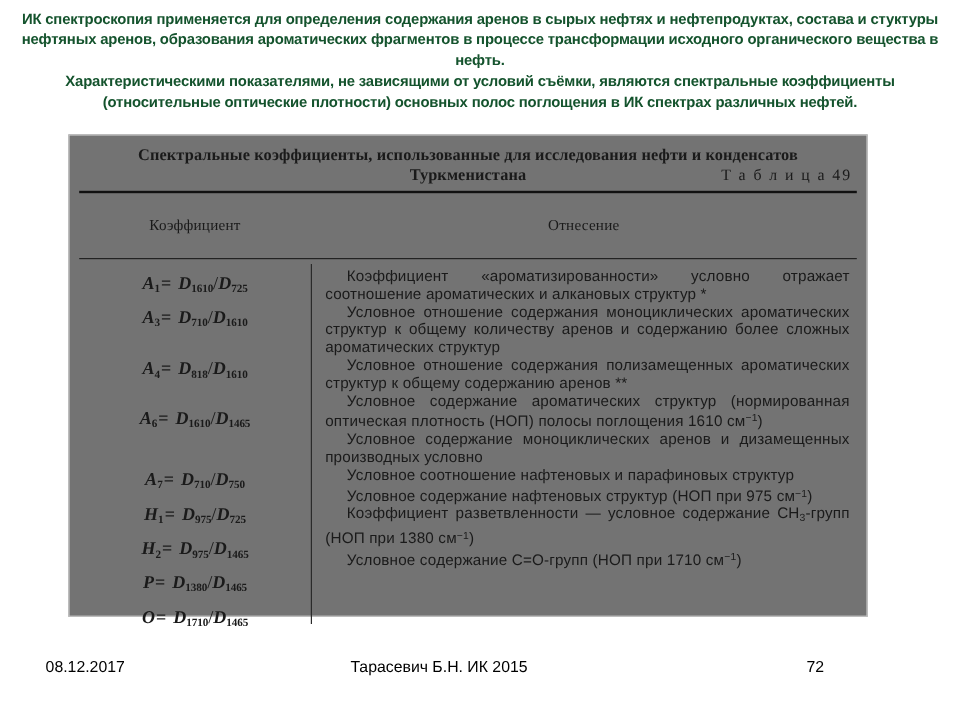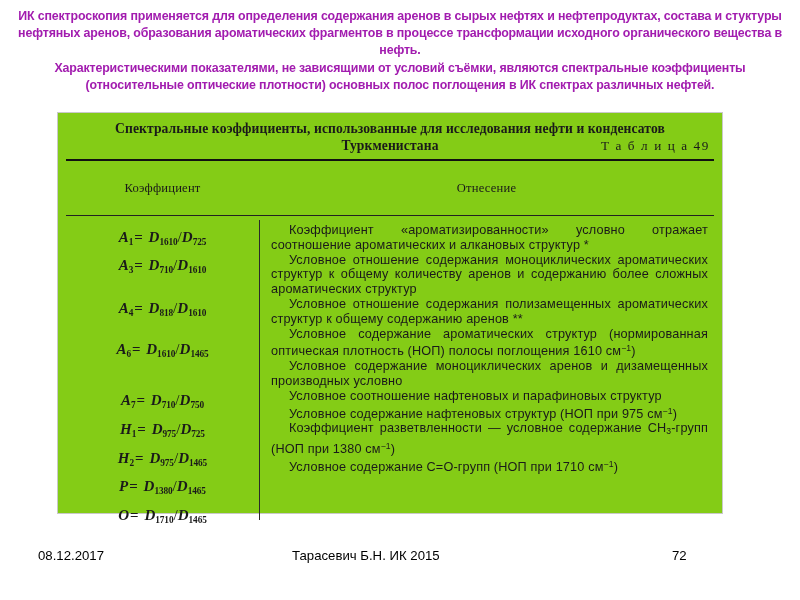--- a/index.html
+++ b/index.html
@@ -33,21 +33,21 @@
   .slide-heading p { margin: 0; }
   .heading-block-2 { margin-top: 0px !important; }
 
   
   .table-card {
     position: absolute;
     left: 57px;
     top: 112px;
     width: 666px;
     height: 402px;
-    background: #84cc16;
+    background: #737373;
     border: 1px solid #c9c9c9;
     box-sizing: border-box;
     font-family: "Liberation Serif", serif;
     color: #1a1a1a;
   }
 
   .table-caption {
     padding: 7px 10px 0 10px;
     position: relative;
   }
@@ -187,21 +187,21 @@
     font-size: 13.2px;
     color: #000000;
   }
   .footer-date   { position: absolute; left: 38px;  top: 0; }
   .footer-center { position: absolute; left: 292px; top: 0; }
   .footer-page   { position: absolute; left: 672px; top: 0; }
 </style>
 </head>
 <body>
 
-<div class="slide-heading" style="color: #a21caf;">
+<div class="slide-heading" style="color: #14532d;">
   <p class="heading-block-1">ИК спектроскопия применяется для определения содержания аренов в сырых нефтях и нефтепродуктах, состава и стуктуры нефтяных аренов, образования ароматических фрагментов в процессе трансформации исходного органического вещества в нефть.</p>
   <p class="heading-block-2">Характеристическими показателями, не зависящими от условий съёмки, являются спектральные коэффициенты (относительные оптические плотности) основных полос поглощения в ИК спектрах различных нефтей.</p>
 </div>
 
 <div class="table-card">
 
   <div class="table-caption">
     <div class="caption-line1">Спектральные коэффициенты, использованные для исследования нефти и конденсатов</div>
     <div class="caption-line2row">
       <span class="caption-line2">Туркменистана</span>

